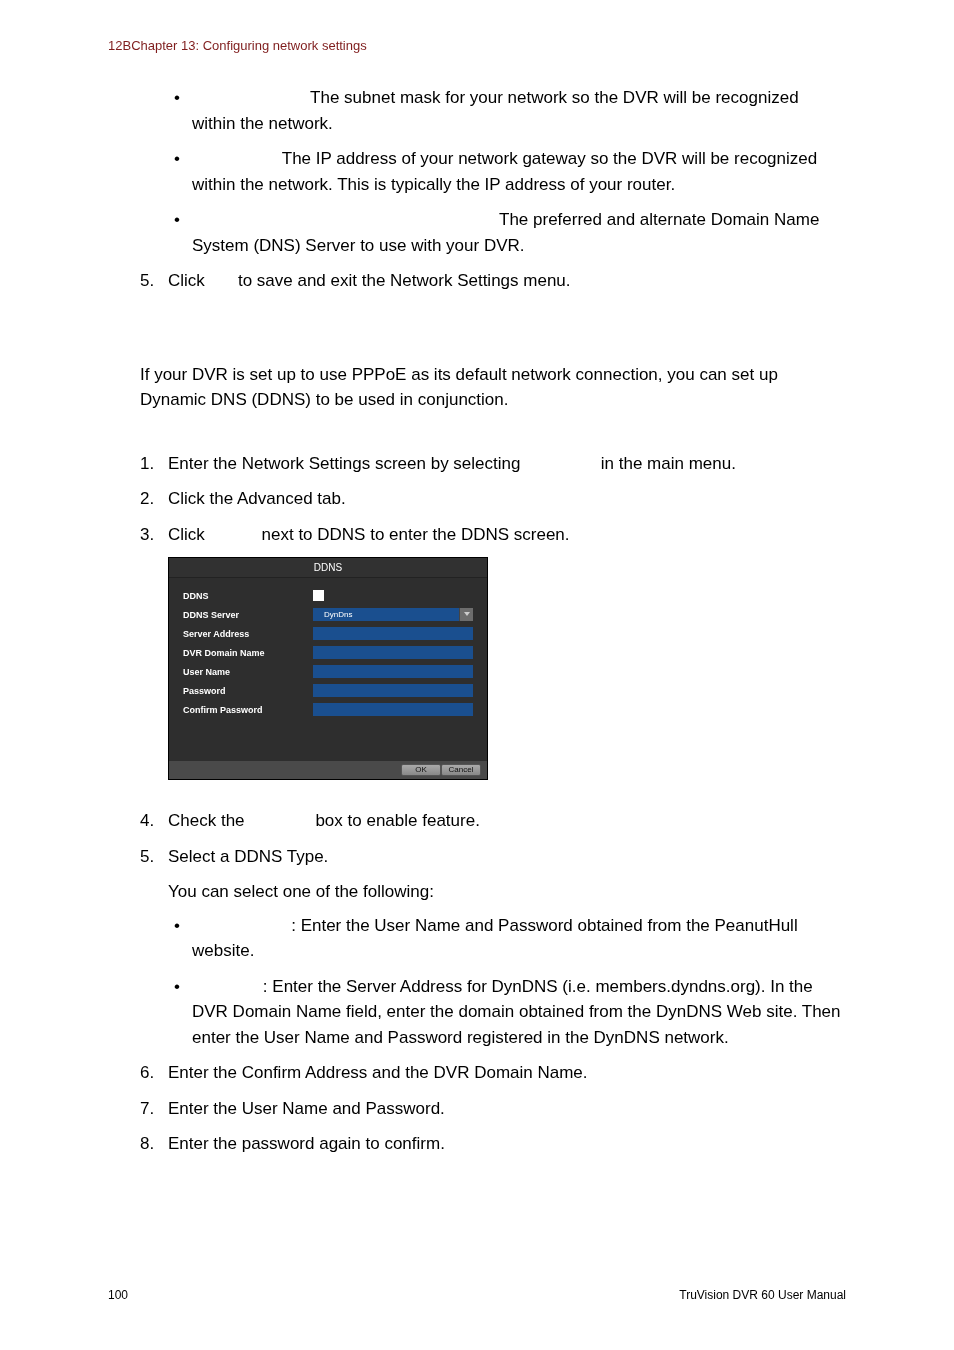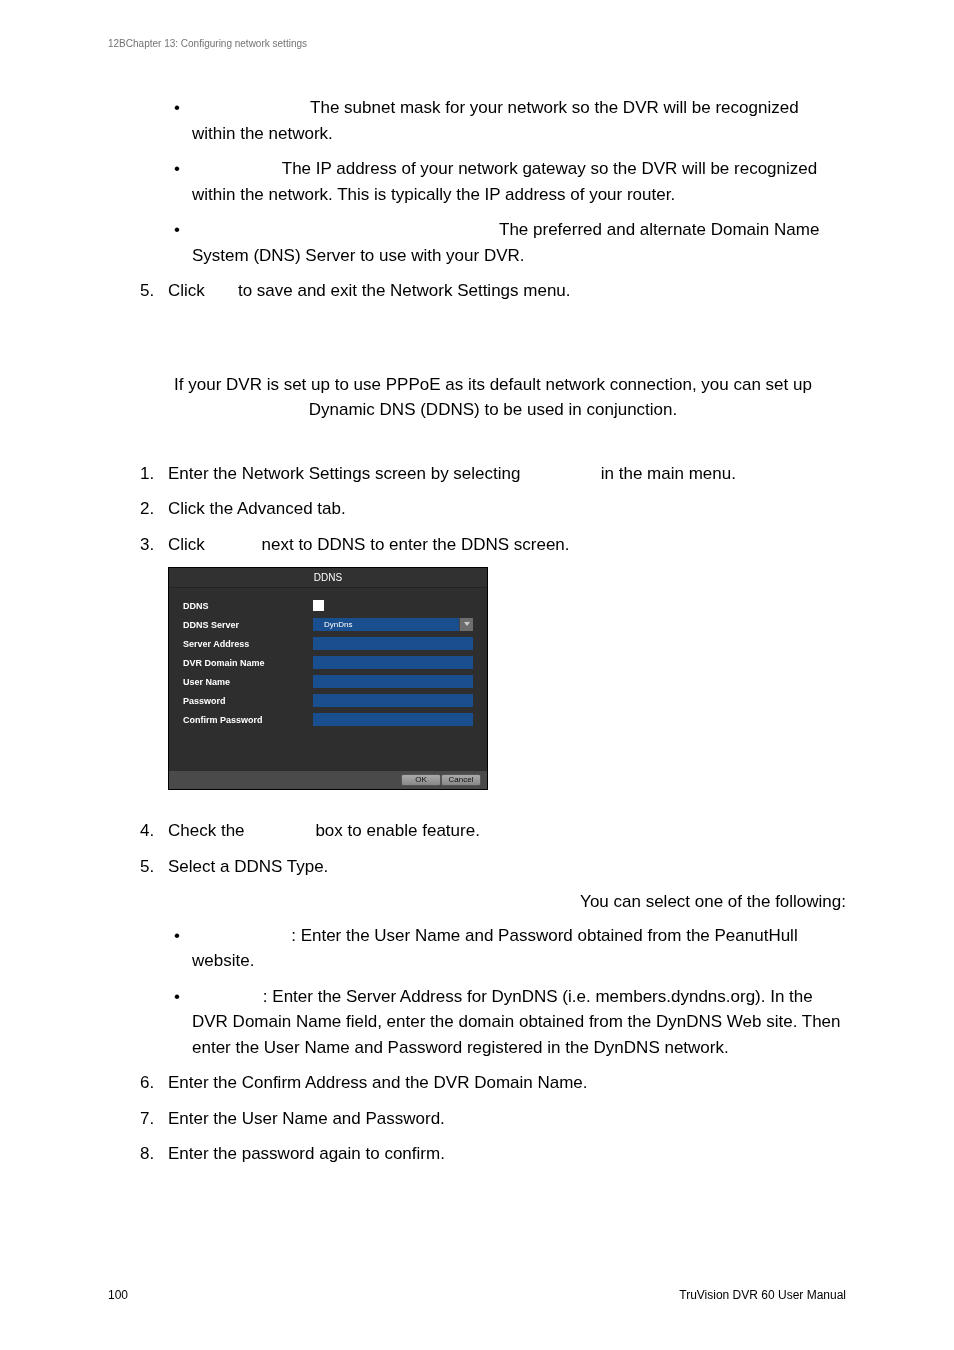--- a/index.html
+++ b/index.html
@@ -6,23 +6,23 @@
   body {
     width: 954px;
     height: 1350px;
     background: #fff;
     font-family: Arial, Helvetica, sans-serif;
     color: #000;
     position: relative;
     padding: 38px 108px 0 108px;
   }
   .header-text {
-    font-size: 10px;
-    color: #737373;
-    margin-bottom: 46px;
+    font-size: 13px;
+    color: #7f1d1d;
+    margin-bottom: 32px;
   }
   .content {
     padding-left: 32px;
   }
   .bullet-item {
     display: flex;
     margin-bottom: 10px;
     font-size: 17px;
     line-height: 1.5;
   }
@@ -49,28 +49,26 @@
   }
   .indent-list {
     margin-left: 28px;
   }
   .section-gap { height: 58px; }
   .small-gap { height: 14px; }
   .para {
     font-size: 17px;
     line-height: 1.5;
     margin-bottom: 10px;
-    text-align: center;
   }
   .subtext {
     font-size: 17px;
     line-height: 1.5;
     margin-left: 28px;
     margin-bottom: 8px;
-    text-align: right;
   }
 
   
   .ddns-modal {
     width: 320px;
     margin-left: 28px;
     margin-top: 4px;
     margin-bottom: 28px;
     background: #2e2e2e;
     font-family: Arial, sans-serif;

